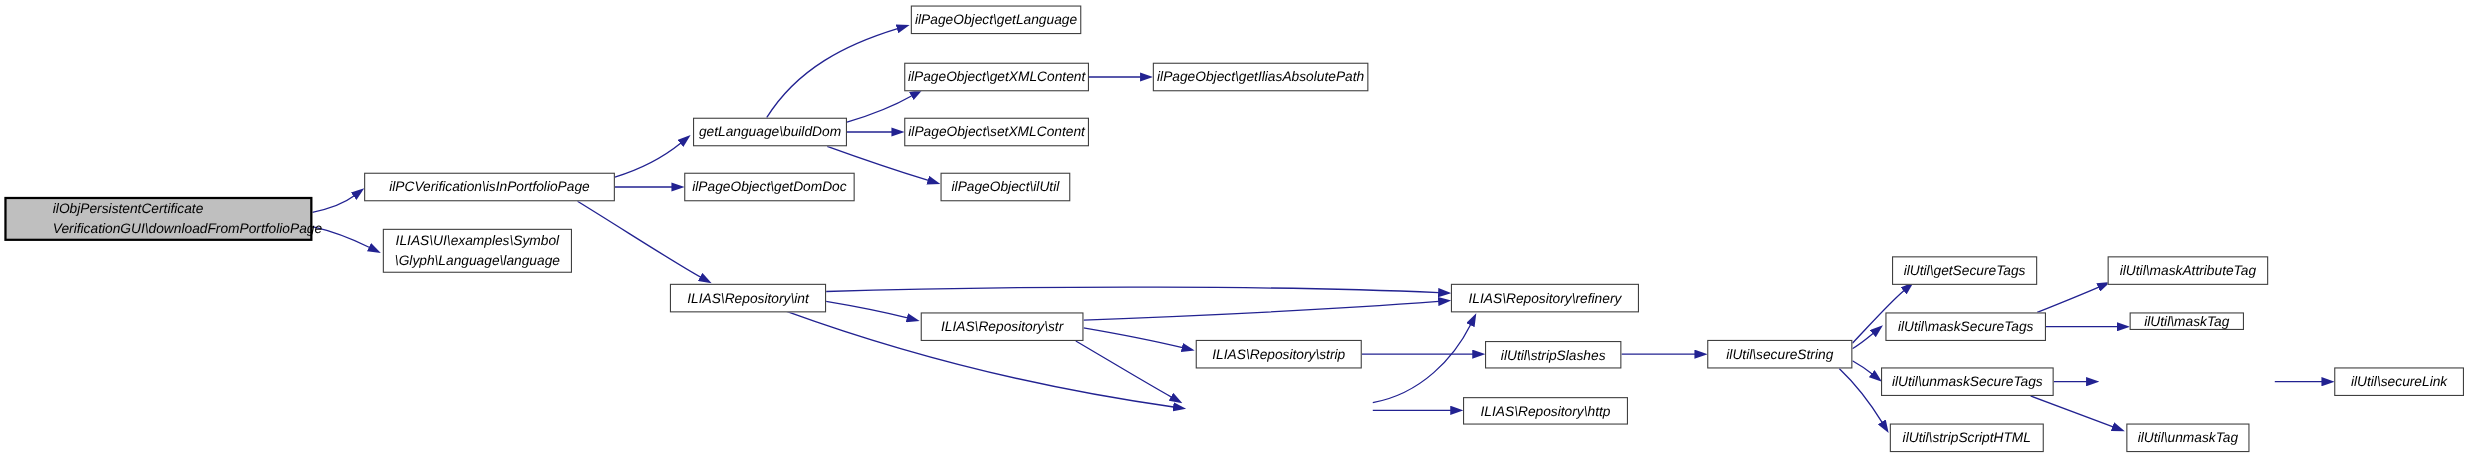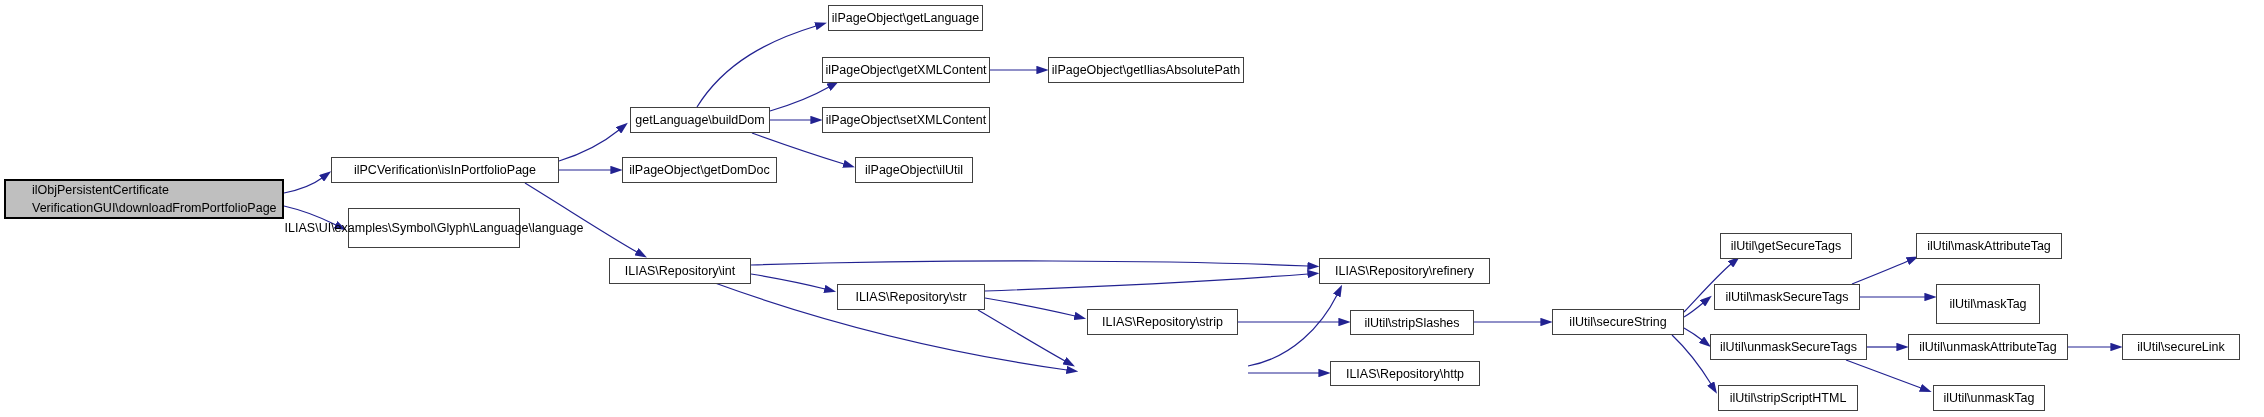--- a/index.html
+++ b/index.html
@@ -24,29 +24,29 @@
     white-space:nowrap;
     line-height:18px;
     cursor:pointer;
   }
   .node.root{
     background:#bfbfbf;
     border:2px solid #000000;
     flex-direction:column;
     align-items:flex-start;
     justify-content:center;
-    padding-left:26px;
+    padding-left:42px;
     cursor:default;
   }
   .node.twoline{
-    flex-direction:row;
+    flex-direction:column;
     align-items:center;
     justify-content:center;
   }
-  .lbl{display:block;}
+  .lbl{display:block;font-style:italic;}
 </style>
 </head>
 <body>
 
 <div class="canvas">
 
   <svg class="edges" width="2264" height="417" viewBox="0 0 2264 417">
     <defs>
       <marker id="arrow" viewBox="0 0 10 7" refX="0.5" refY="3.5" markerWidth="10" markerHeight="7" orient="auto">
         <path d="M0,0 L10,3.5 L0,7 Z" fill="#222291"></path>
@@ -161,31 +161,28 @@
   </div>
 
   <div class="node" style="left:1916px;top:233px;width:146px;height:26px">
     <span class="lbl">ilUtil\maskAttributeTag</span>
   </div>
 
   <div class="node" style="left:1714px;top:284px;width:146px;height:26px">
     <span class="lbl">ilUtil\maskSecureTags</span>
   </div>
 
-  <div class="node" style="left:1936px;top:284px;width:104px;height:40px">
+  <div class="node" style="left:1936px;top:284px;width:104px;height:16px">
     <span class="lbl">ilUtil\maskTag</span>
   </div>
 
   <div class="node" style="left:1710px;top:334px;width:157px;height:26px">
     <span class="lbl">ilUtil\unmaskSecureTags</span>
   </div>
 
-  <div class="node" style="left:1908px;top:334px;width:160px;height:26px">
-    <span class="lbl">ilUtil\unmaskAttributeTag</span>
-  </div>
 
   <div class="node" style="left:2122px;top:334px;width:118px;height:26px">
     <span class="lbl">ilUtil\secureLink</span>
   </div>
 
   <div class="node" style="left:1718px;top:385px;width:140px;height:26px">
     <span class="lbl">ilUtil\stripScriptHTML</span>
   </div>
 
   <div class="node" style="left:1933px;top:385px;width:112px;height:26px">

